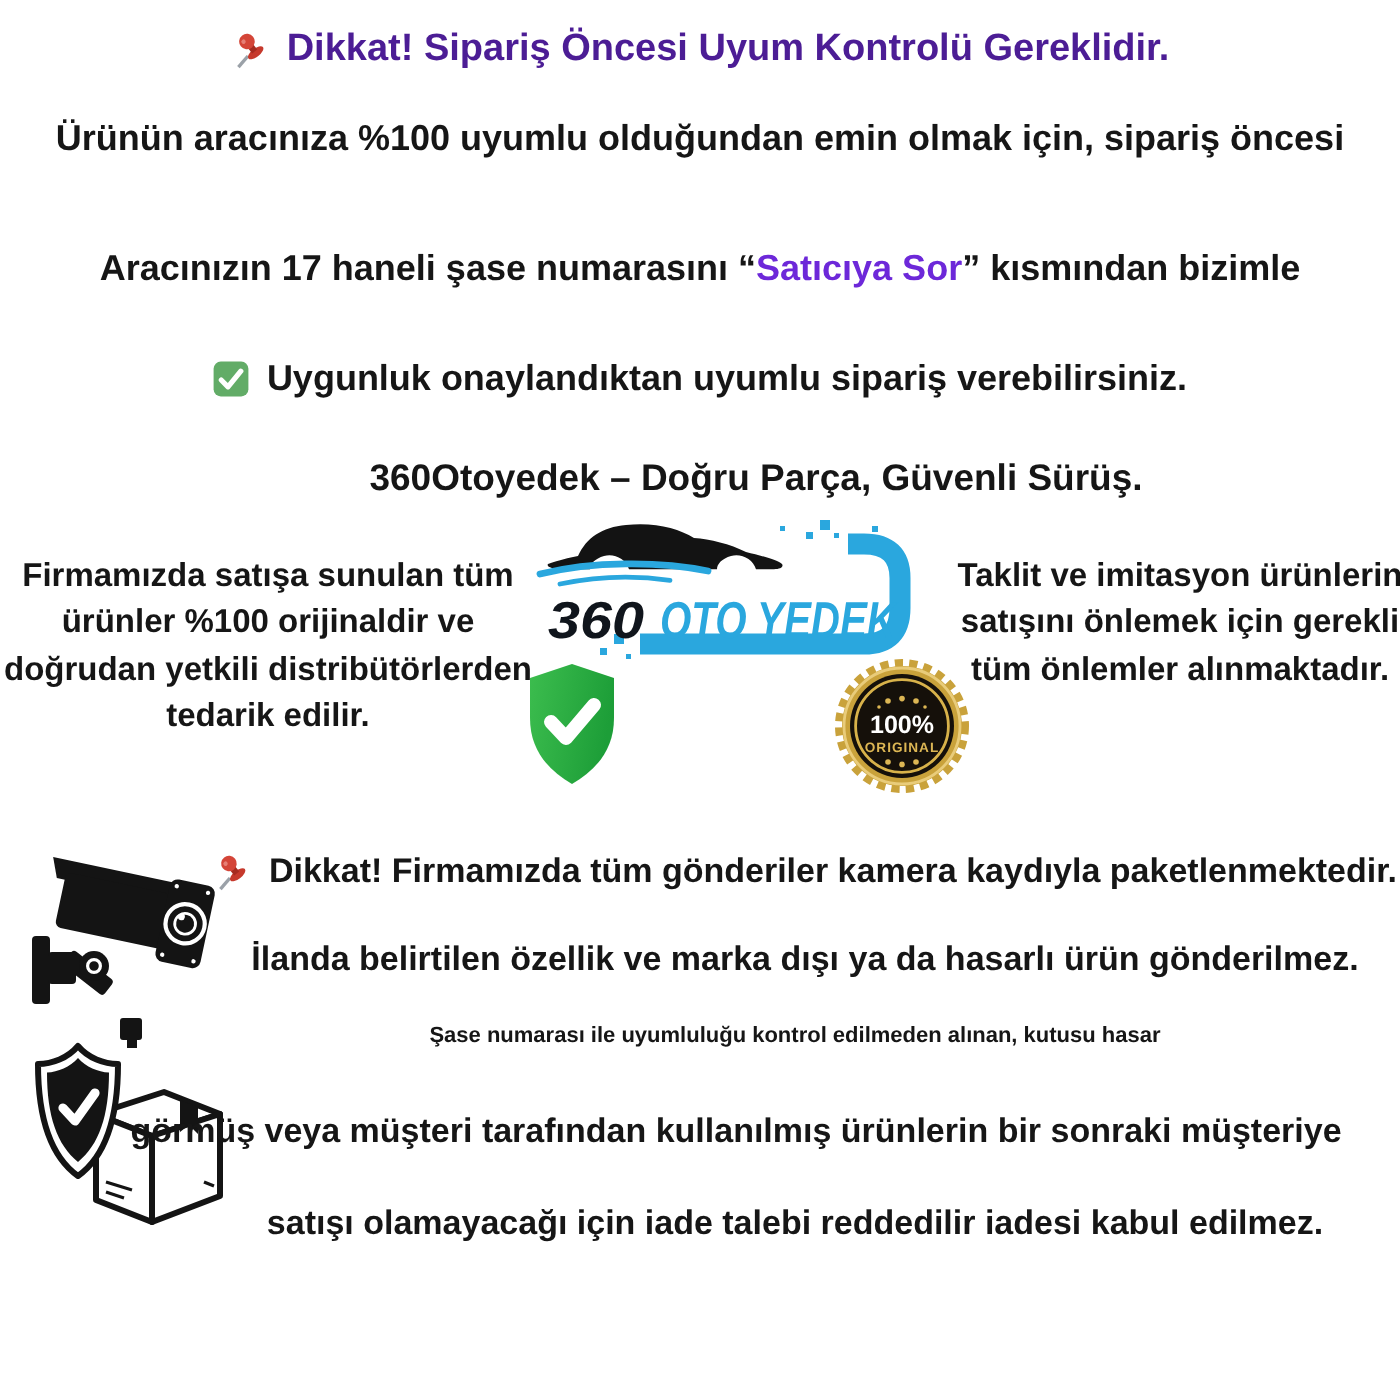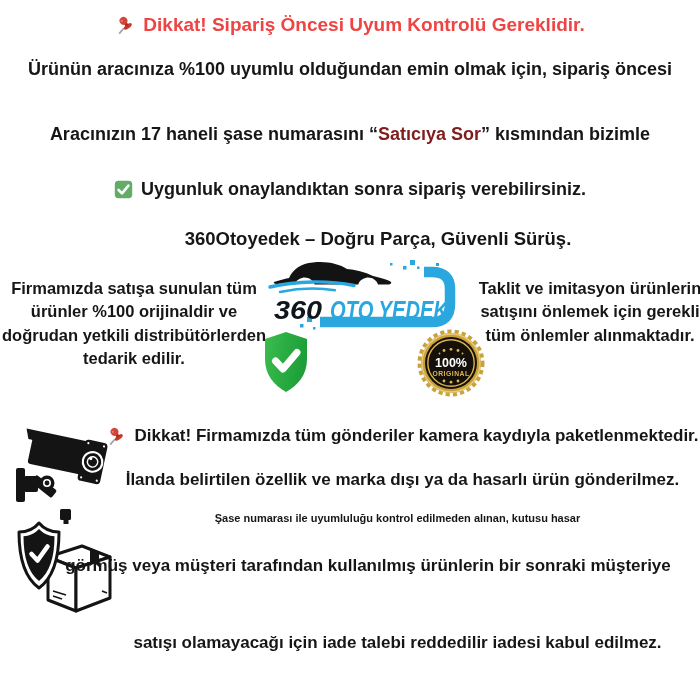--- a/index.html
+++ b/index.html
@@ -5,44 +5,44 @@
   html,body{margin:0;padding:0;background:#ffffff;}
   .page{
     position:relative;width:700px;height:700px;background:#ffffff;
     font-family:"Liberation Sans",sans-serif;font-weight:bold;color:#161616;
     overflow:hidden;
   }
   .row{
     position:absolute;left:0;width:700px;display:flex;justify-content:center;
     align-items:center;white-space:nowrap;font-size:18px;
   }
-  .title-row{top:14px;font-size:19px;color:#ef4444;}
+  .title-row{top:14px;font-size:19px;color:#4c1d95;}
   .intro1{top:59px;}
   .intro2{top:108px;margin-top:16px;}
   .intro3{top:139px;}
   .approval{top:179px;}
   .slogan{top:228px;font-size:18.5px;padding-left:28px;}
-  .hl{color:#7f1d1d;}
+  .hl{color:#6d28d9;}
   .icon-gap{margin-right:8px;display:inline-flex;align-items:center;}
   .col{
     position:absolute;top:277px;font-size:16.5px;line-height:1.42;
     text-align:center;
   }
   .col-left{left:0;width:268px;}
   .col-right{left:478px;width:224px;}
   .logo-wrap{position:absolute;left:262px;top:256px;width:206px;height:82px;}
   .shield-wrap{position:absolute;left:263px;top:331px;width:46px;height:62px;}
   .badge-wrap{position:absolute;left:417px;top:329px;width:68px;height:68px;}
   .camera-wrap{position:absolute;left:14px;top:422px;width:102px;height:104px;}
   .shieldbox-wrap{position:absolute;left:6px;top:519px;width:114px;height:108px;}
   .ship1{top:426px;left:105px;width:595px;font-size:17px;}
   .ship2{top:470px;left:105px;width:595px;font-size:17px;}
   .ret1{top:512px;left:95px;width:605px;font-size:11px;}
   .ret2{top:556px;left:48px;width:640px;font-size:17px;}
-  .ret3{top:633px;left:95px;width:605px;font-size:17px;}
+  .ret3{top:602px;left:95px;width:605px;font-size:17px;}
   svg{display:block;}
   svg text{font-family:"Liberation Sans",sans-serif;font-weight:bold;}
 </style>
 </head>
 <body>
 
 <div class="page">
 
   <div class="row title-row">
     <span class="icon-gap">
@@ -66,21 +66,21 @@
     <span>” kısmından bizimle</span>
   </div>
 
   <div class="row approval">
     <span class="icon-gap">
       <svg width="19" height="19" viewBox="0 0 19 19">
         <rect x="0.8" y="0.8" width="17.4" height="17.4" rx="3.6" fill="#62AC67"></rect>
         <path d="M4.6 10 L8 13.4 L14.4 5.6" stroke="#ffffff" stroke-width="2.6" fill="none" stroke-linecap="round" stroke-linejoin="round"></path>
       </svg>
     </span>
-    <span>Uygunluk onaylandıktan sonra sipariş verebilirsiniz.</span>
+    <span>Uygunluk onaylandıktan uyumlu sipariş verebilirsiniz.</span>
   </div>
 
   <div class="row slogan">360Otoyedek – Doğru Parça, Güvenli Sürüş.</div>
 
   <div class="col col-left">Firmamızda satışa sunulan tüm ürünler %100 orijinaldir ve doğrudan yetkili distribütörlerden tedarik edilir.</div>
   <div class="col col-right">Taklit ve imitasyon ürünlerin satışını önlemek için gerekli tüm önlemler alınmaktadır.</div>
 
   <div class="logo-wrap">
     <svg width="206" height="82" viewBox="0 0 206 82">
 

